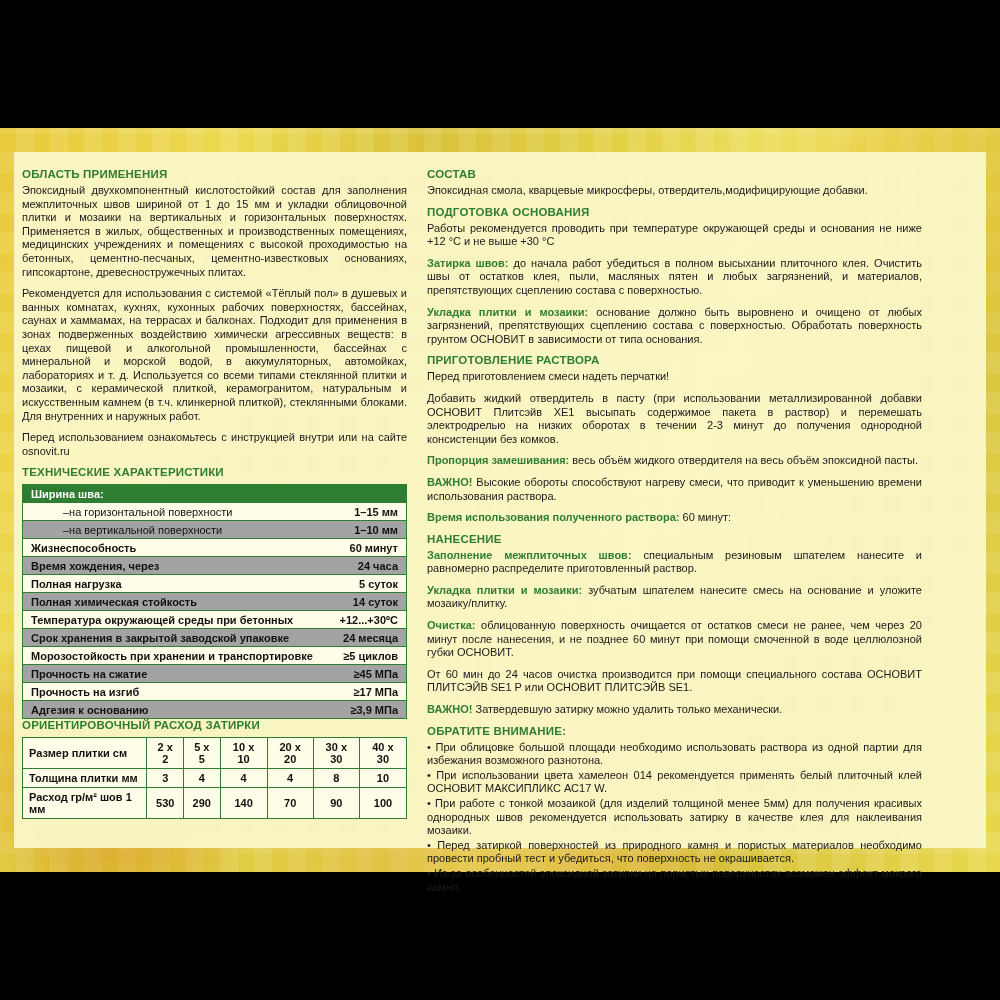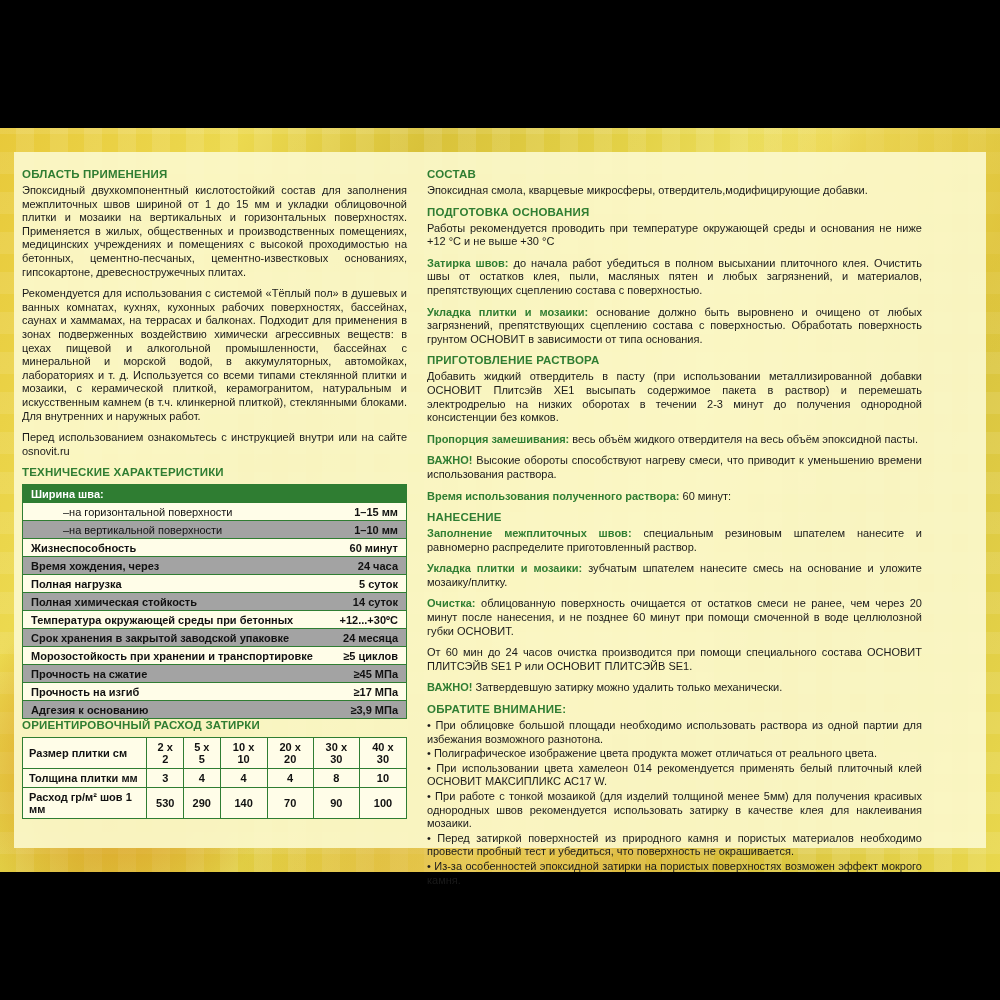--- a/index.html
+++ b/index.html
@@ -187,20 +187,21 @@
         <h2 class="sec">ПОДГОТОВКА ОСНОВАНИЯ</h2>
         <p class="body">Работы рекомендуется проводить при температуре окружающей среды и основания не ниже +12 °С и не выше +30 °С</p>
         <p class="body">
           <span class="lead">Затирка швов:</span><span> до начала работ убедиться в полном высыхании плиточного клея. Очистить швы от остатков клея, пыли, масляных пятен и любых загрязнений, и материалов, препятствующих сцеплению состава с поверхностью.</span>
         </p>
         <p class="body">
           <span class="lead">Укладка плитки и мозаики:</span><span> основание должно быть выровнено и очищено от любых загрязнений, препятствующих сцеплению состава с поверхностью. Обработать поверхность грунтом ОСНОВИТ в зависимости от типа основания.</span>
         </p>
 
         <h2 class="sec">ПРИГОТОВЛЕНИЕ РАСТВОРА</h2>
+        <p class="body">Перед приготовлением смеси надеть перчатки!</p>
         <p class="body">Добавить жидкий отвердитель в пасту (при использовании металлизированной добавки ОСНОВИТ Плитсэйв ХЕ1 высыпать содержимое пакета в раствор) и перемешать электродрелью на низких оборотах в течении 2-3 минут до получения однородной консистенции без комков.</p>
         <p class="body">
           <span class="lead">Пропорция замешивания:</span><span> весь объём жидкого отвердителя на весь объём эпоксидной пасты.</span>
         </p>
         <p class="body">
           <span class="lead">ВАЖНО!</span><span> Высокие обороты способствуют нагреву смеси, что приводит к уменьшению времени использования раствора.</span>
         </p>
         <p class="body">
           <span class="lead">Время использования полученного раствора:</span><span> 60 минут:</span>
         </p>
@@ -216,21 +217,20 @@
           <span class="lead">Очистка:</span><span> облицованную поверхность очищается от остатков смеси не ранее, чем через 20 минут после нанесения, и не позднее 60 минут при помощи смоченной в воде целлюлозной губки ОСНОВИТ.</span>
         </p>
         <p class="body">От 60 мин до 24 часов очистка производится при помощи специального состава ОСНОВИТ ПЛИТСЭЙВ SE1 P или ОСНОВИТ ПЛИТСЭЙВ SE1.</p>
         <p class="body">
           <span class="lead">ВАЖНО!</span><span> Затвердевшую затирку можно удалить только механически.</span>
         </p>
 
         <h2 class="sec">ОБРАТИТЕ ВНИМАНИЕ:</h2>
         <ul class="dots" id="notes-list">
             <li>При облицовке большой площади необходимо использовать раствора из одной партии для избежания возможного разнотона.</li>
-            <li>Полиграфическое изображение цвета продукта может отличаться от реального цвета.</li>
             <li>При использовании цвета хамелеон 014 рекомендуется применять белый плиточный клей ОСНОВИТ МАКСИПЛИКС АС17 W.</li>
             <li>При работе с тонкой мозаикой (для изделий толщиной менее 5мм) для получения красивых однородных швов рекомендуется использовать затирку в качестве клея для наклеивания мозаики.</li>
             <li>Перед затиркой поверхностей из природного камня и пористых материалов необходимо провести пробный тест и убедиться, что поверхность не окрашивается.</li>
             <li>Из-за особенностей эпоксидной затирки на пористых поверхностях  возможен эффект мокрого камня.</li>
           </ul>
       </div>
     </div>
   </div>
 </div>
 

